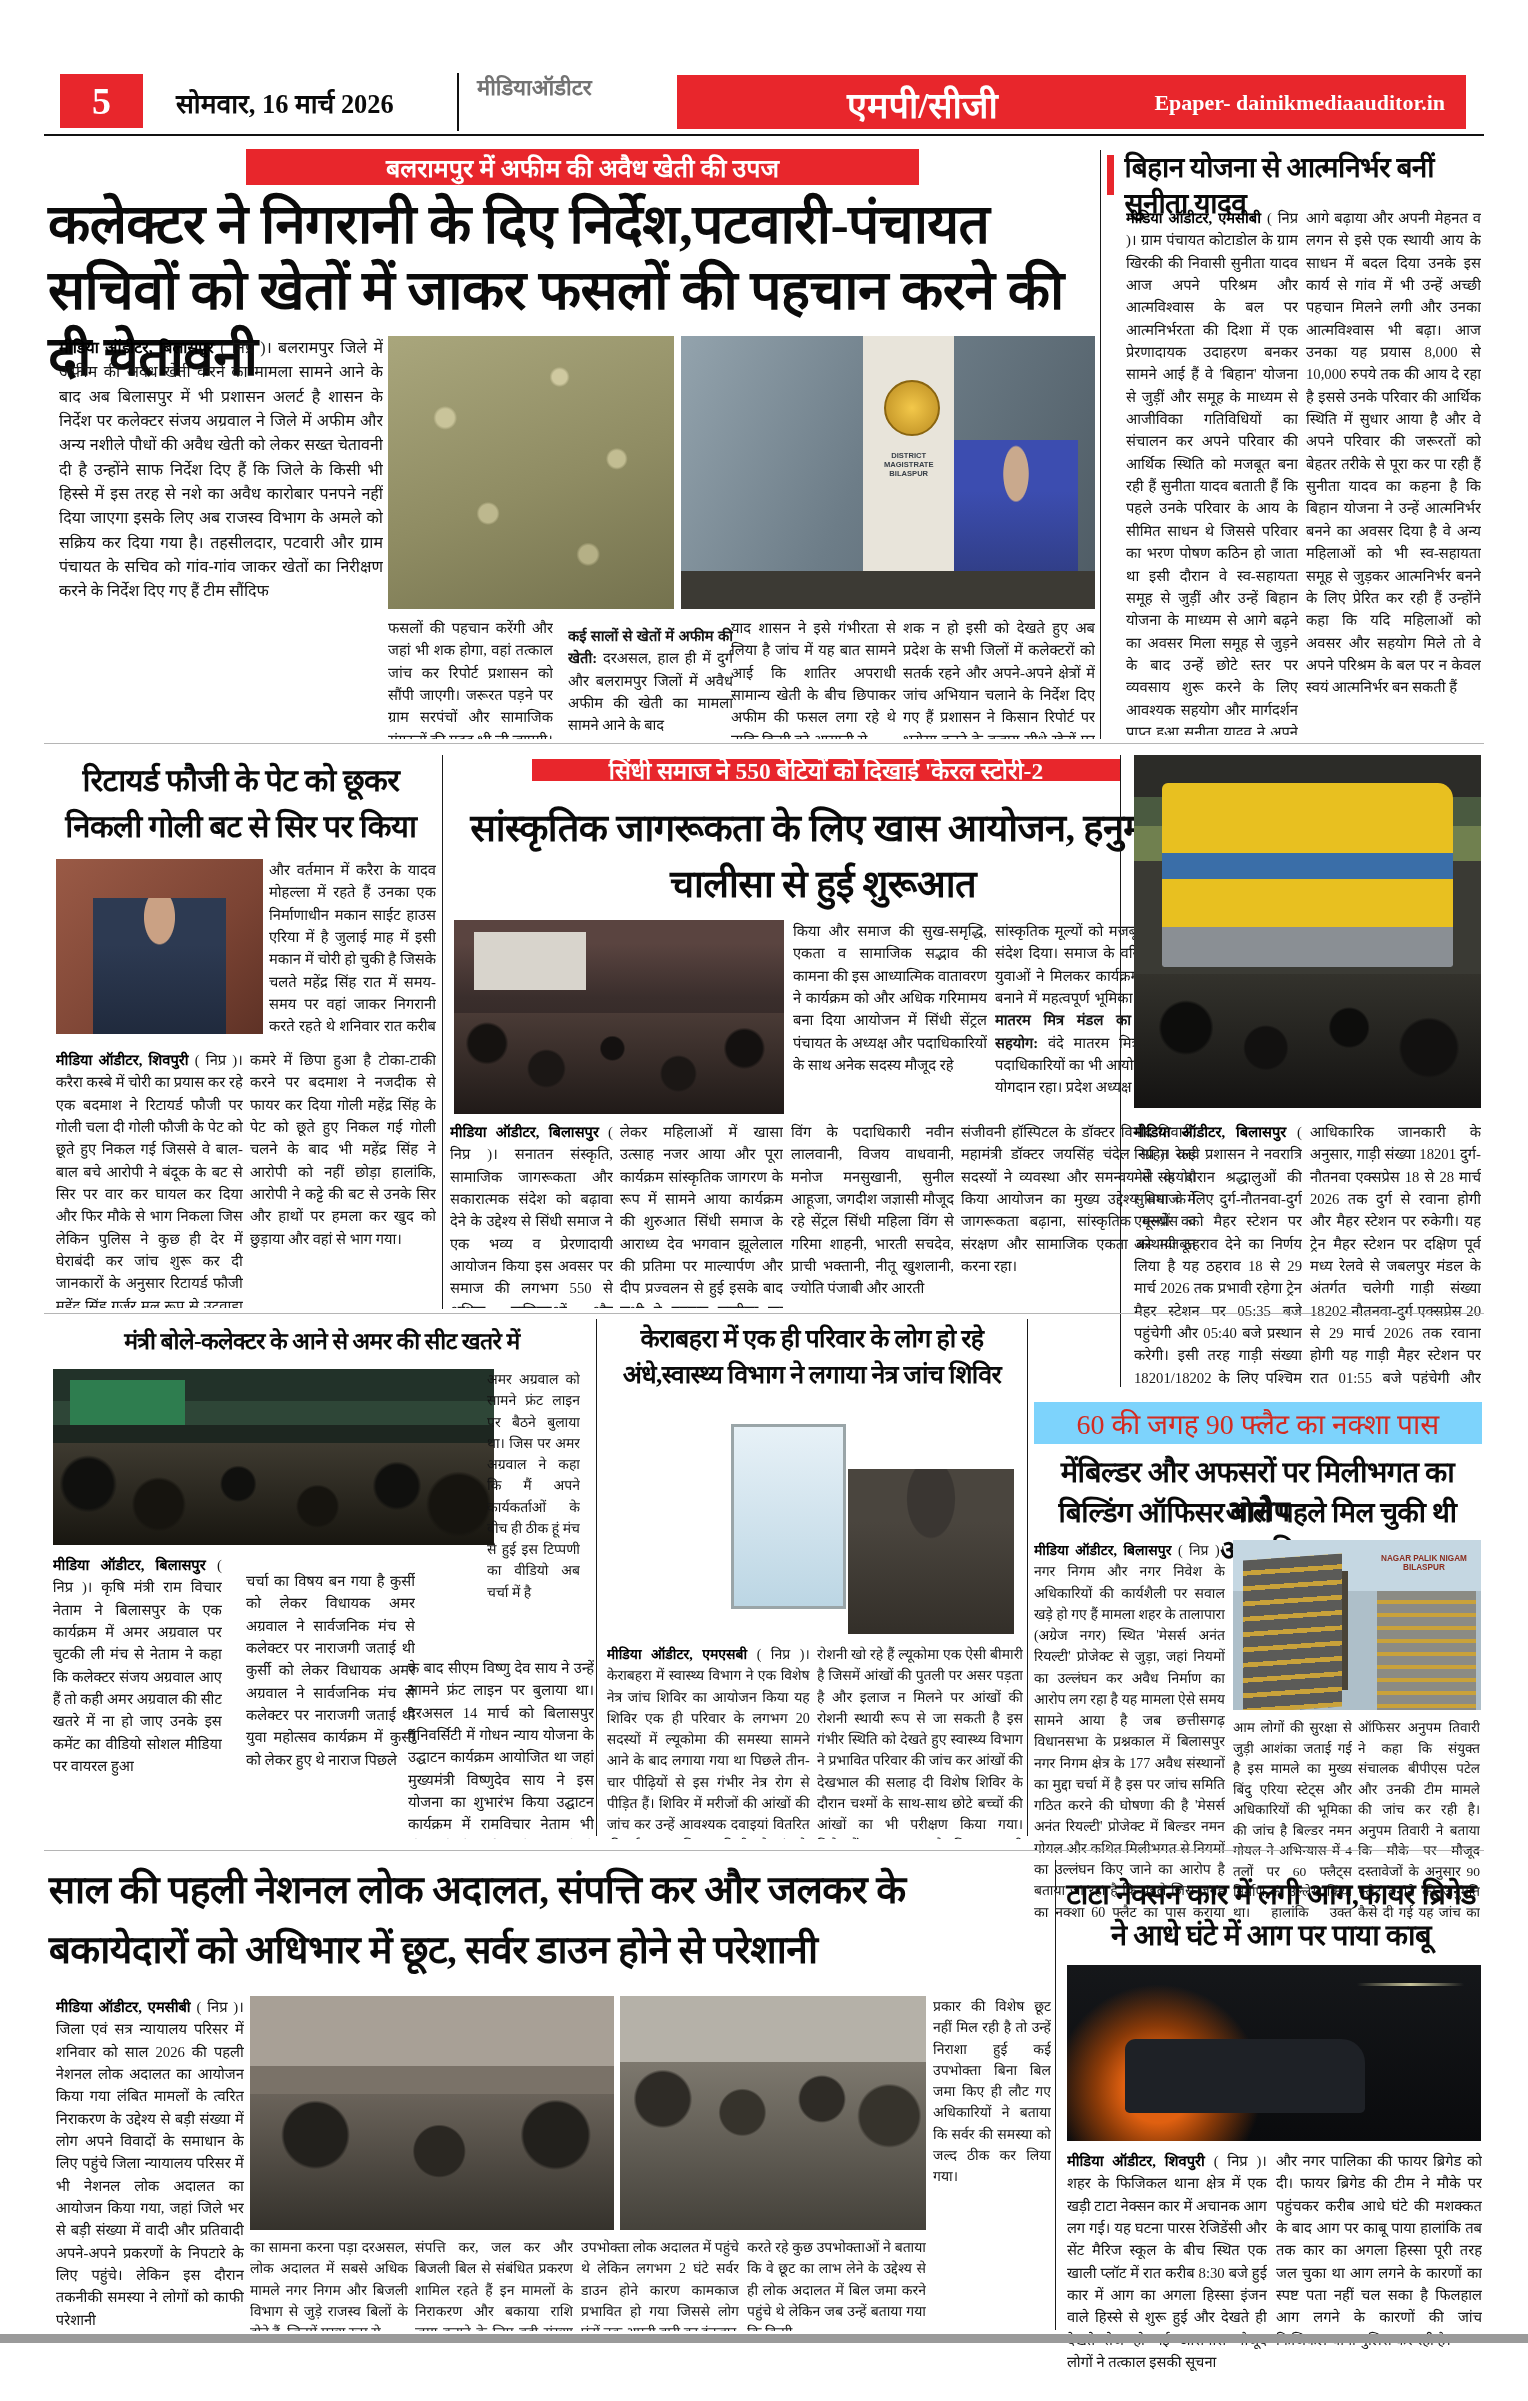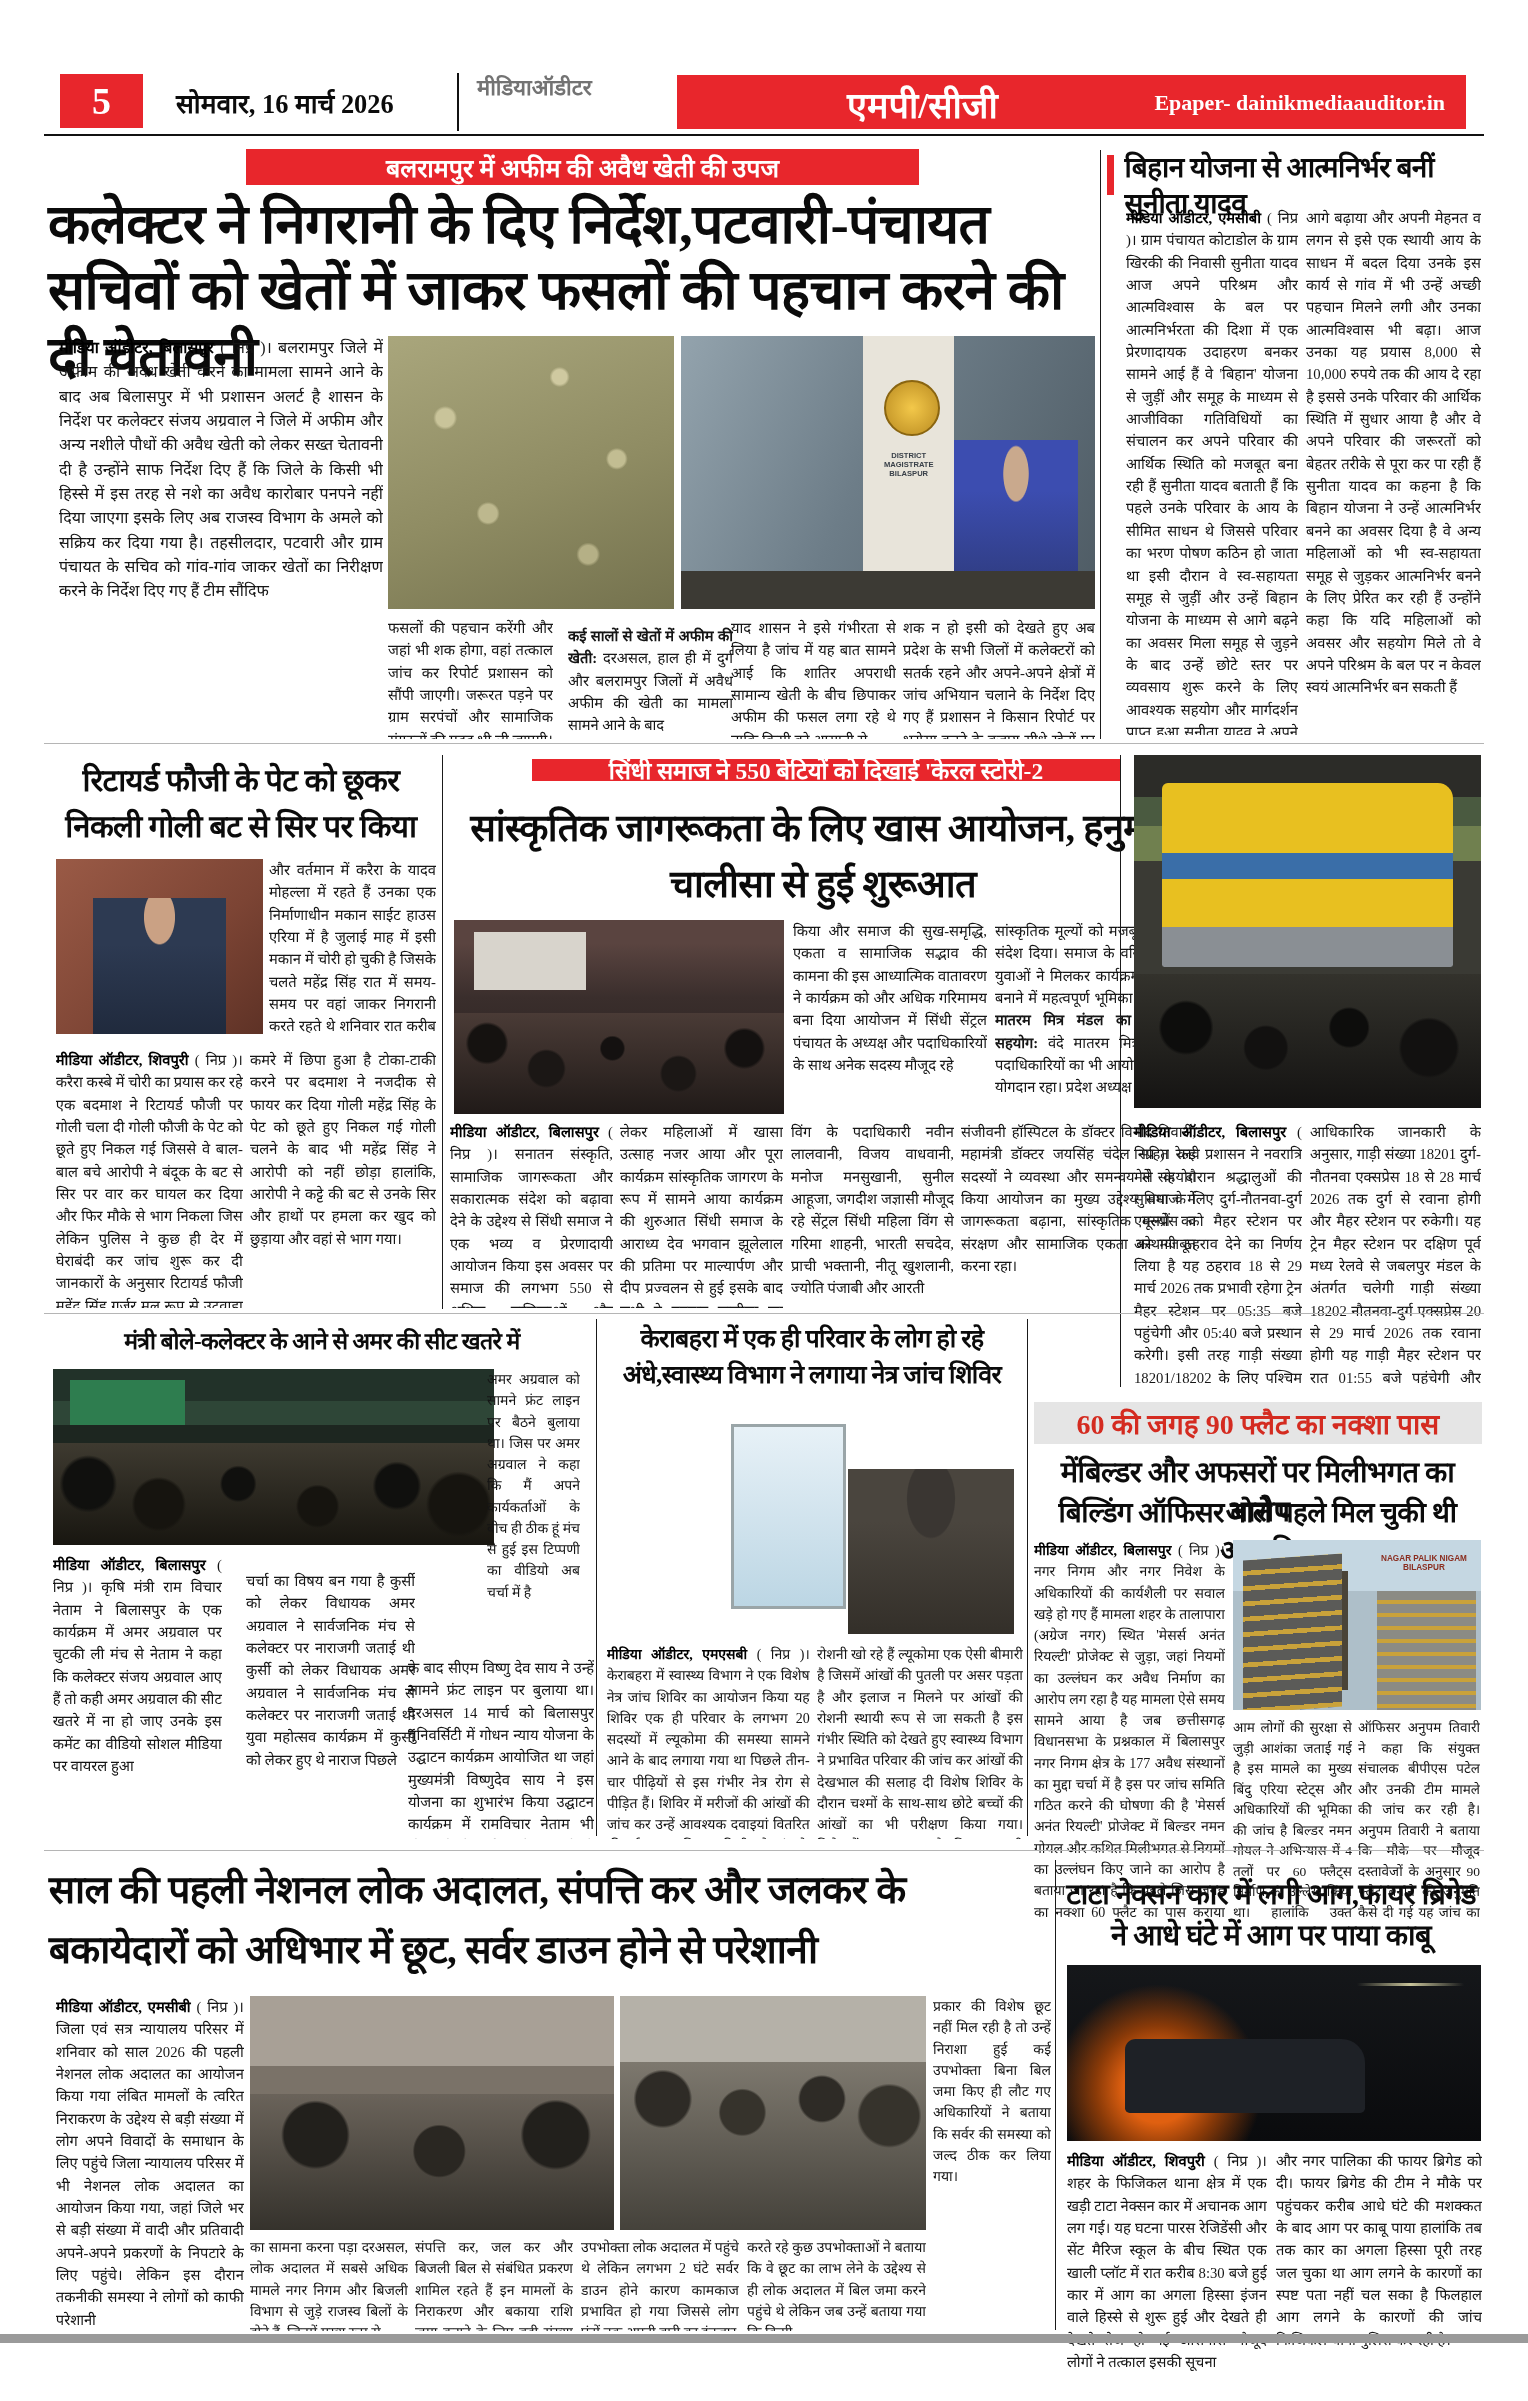--- a/index.html
+++ b/index.html
@@ -4,21 +4,21 @@
 <style>
   html,body{margin:0;padding:0;background:#ffffff;}
   #page{position:relative;width:1528px;height:2401px;background:#ffffff;overflow:hidden;
         font-family:"Liberation Serif","DejaVu Serif",serif;}
   .abs{position:absolute;}
   .t{font-family:"Liberation Serif","DejaVu Serif",serif;font-size:16px;line-height:1.52;
      text-align:justify;color:#151515;overflow:hidden;}
   .byline{font-weight:700;color:#000;}
   .hl{font-weight:700;color:#0b0b0b;letter-spacing:-0.6px;}
   .kicker{background:#e8262c;color:#ffffff;font-weight:700;display:flex;align-items:center;justify-content:center;}
-  .kicker-yellow{background:#e5e5e5;color:#d42b20;font-weight:700;display:flex;align-items:center;justify-content:center;}
+  .kicker-yellow{background:#7dd3fc;color:#d42b20;font-weight:400;display:flex;align-items:center;justify-content:center;}
   .vrule{background:#1a1a1a;width:1.2px;}
   .hrule{background:#b5b5b5;height:1.2px;}
   .photo{position:absolute;overflow:hidden;}
   .center{text-align:center;}
 </style>
 </head>
 <body>
 
 <div id="page">
 

